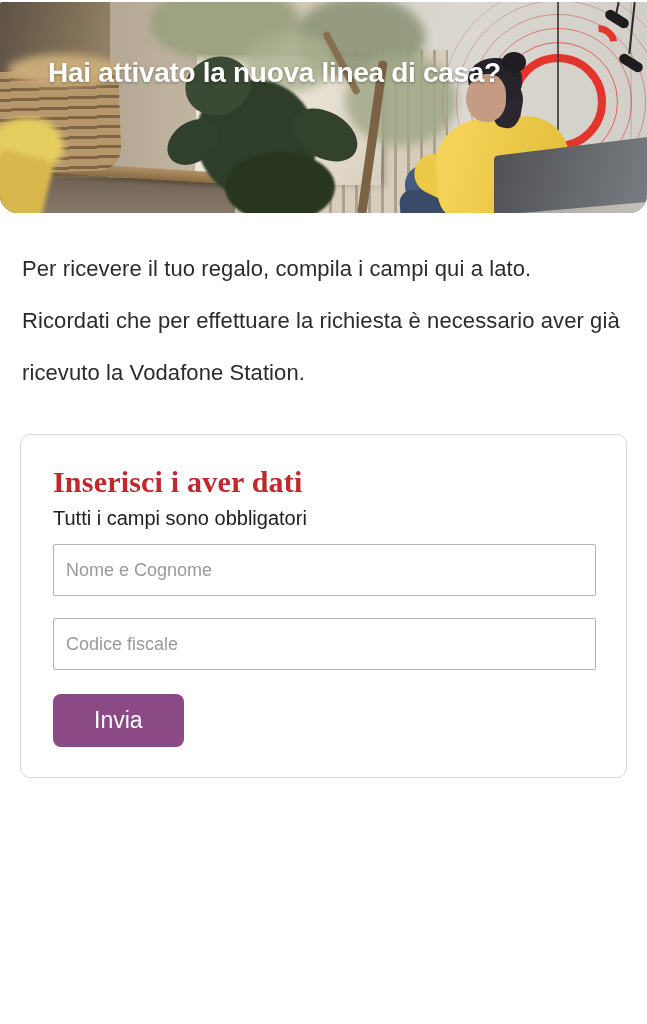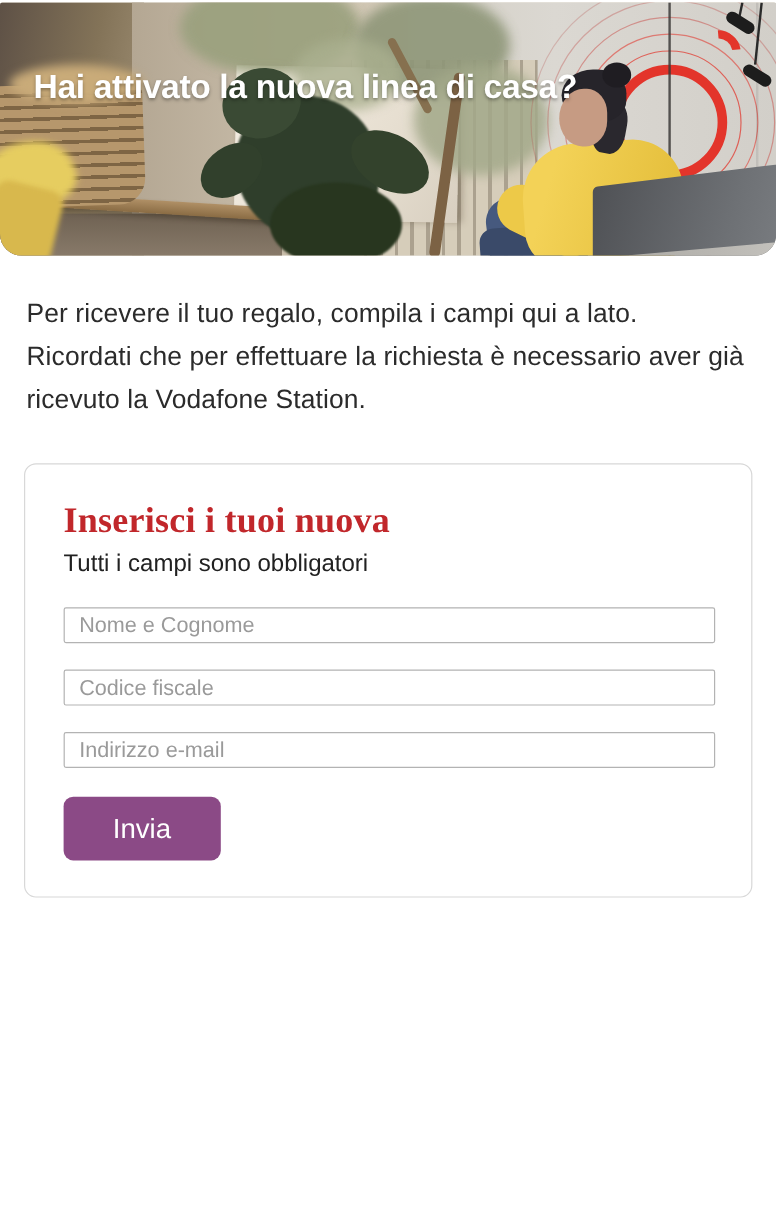--- a/index.html
+++ b/index.html
@@ -99,46 +99,46 @@
             border-radius:50%; }
   .face   { left:466px; top:72px; width:40px; height:48px; background:#c69b83;
             border-radius:55% 45% 48% 52%; }
   .laptop-lid  { left:494px; top:144px; width:162px; height:76px;
             background:linear-gradient(105deg,#4f5155,#6e7175 70%,#7a7d81);
             border-radius:4px 10px 2px 2px; transform:skewY(-7deg); }
   .laptop-base { left:502px; top:206px; width:152px; height:11px;
             background:linear-gradient(90deg,#a8a6a1,#c4c2bd);
             border-radius:2px; transform:skewY(-5deg); }
   .hero-title {
-    left:28px; top:52px; width:560px;
+    left:48px; top:52px; width:560px;
     color:#ffffff; font-size:28px; font-weight:bold; line-height:37px;
     letter-spacing:-0.3px; text-shadow:0 1px 3px rgba(0,0,0,.35);
   }
   .hero-title span { position:static; display:block; }
 
   
   .intro { padding:30px 22px 0 22px; }
   .intro p {
-    margin:0 0 35px 0; font-size:22px; line-height:36px; color:#2b2b2b;
+    margin:0 0 35px 0; font-size:22px; line-height:52px; color:#2b2b2b;
     letter-spacing:0.1px;
   }
 
   
   .card {
     margin:12px 20px 0 20px; background:#ffffff;
     border:1px solid #d8d8d8; border-radius:10px;
     padding:30px 30px 30px 32px;
   }
   .card-title {
     margin:0 0 8px 0; font-family:"Liberation Serif", serif;
     font-weight:bold; font-size:30px; color:#c1272b; letter-spacing:0.2px;
   }
-  .card-subtitle { margin:0 0 24px 0; font-size:20px; color:#212121; }
+  .card-subtitle { margin:0 0 14px 0; font-size:20px; color:#212121; }
   .field {
-    display:block; width:100%; height:30px; margin:0 0 22px 0;
+    display:block; width:100%; height:52px; margin:0 0 22px 0;
     border:1px solid #b3b3b3; border-radius:2px; background:#fff;
     padding:0 12px; font-size:18px; color:#333;
     font-family:"Liberation Sans", sans-serif; outline:none;
   }
   .field::placeholder { color:#9a9a9a; opacity:1; }
   .submit-btn {
     display:inline-block; margin-top:2px; padding:13px 41px;
     background:#8b4a86; color:#ffffff; font-size:23px; border:none;
     border-radius:8px; cursor:pointer;
     font-family:"Liberation Sans", sans-serif;
@@ -196,23 +196,22 @@
   <div class="hero-title">
     <span>Hai attivato la nuova linea di casa?</span>
   </div>
 </div>
 
 <div class="intro">
   <p>Per ricevere il tuo regalo, compila i campi qui a lato. Ricordati che per effettuare la richiesta è necessario aver già ricevuto la Vodafone Station.</p>
 </div>
 
 <form class="card">
-  <h2 class="card-title">Inserisci i tuoi nuova</h2>
+  <h2 class="card-title">Inserisci i aver dati</h2>
   <p class="card-subtitle">Tutti i campi sono obbligatori</p>
 
   <input class="field" type="text" placeholder="Nome e Cognome" style="">
 
   <input class="field" type="text" placeholder="Codice fiscale" style="">
 
-  <input class="field" type="text" placeholder="Indirizzo e-mail" style="">
 
   <button class="submit-btn" type="button">Invia</button>
 </form>
 
 </body></html>

